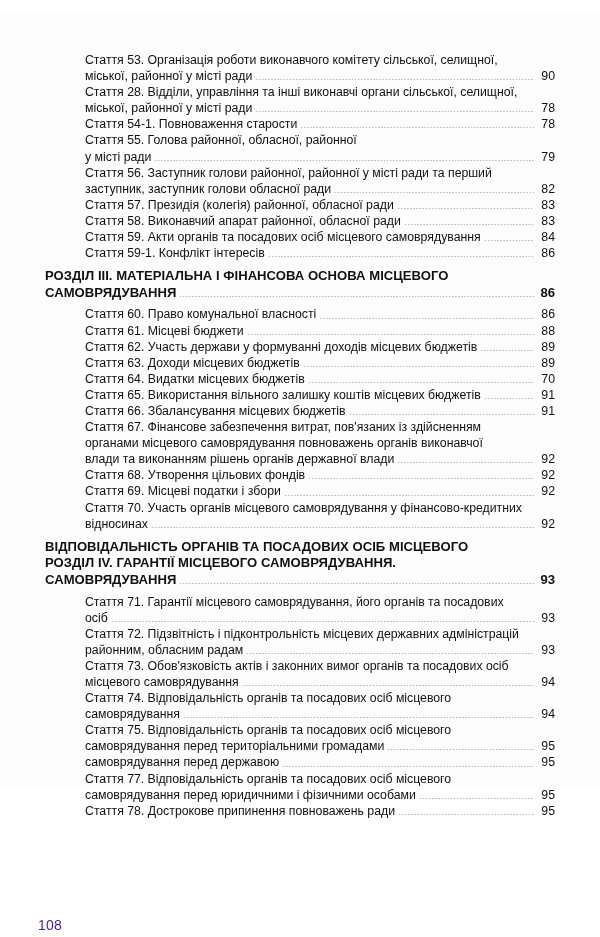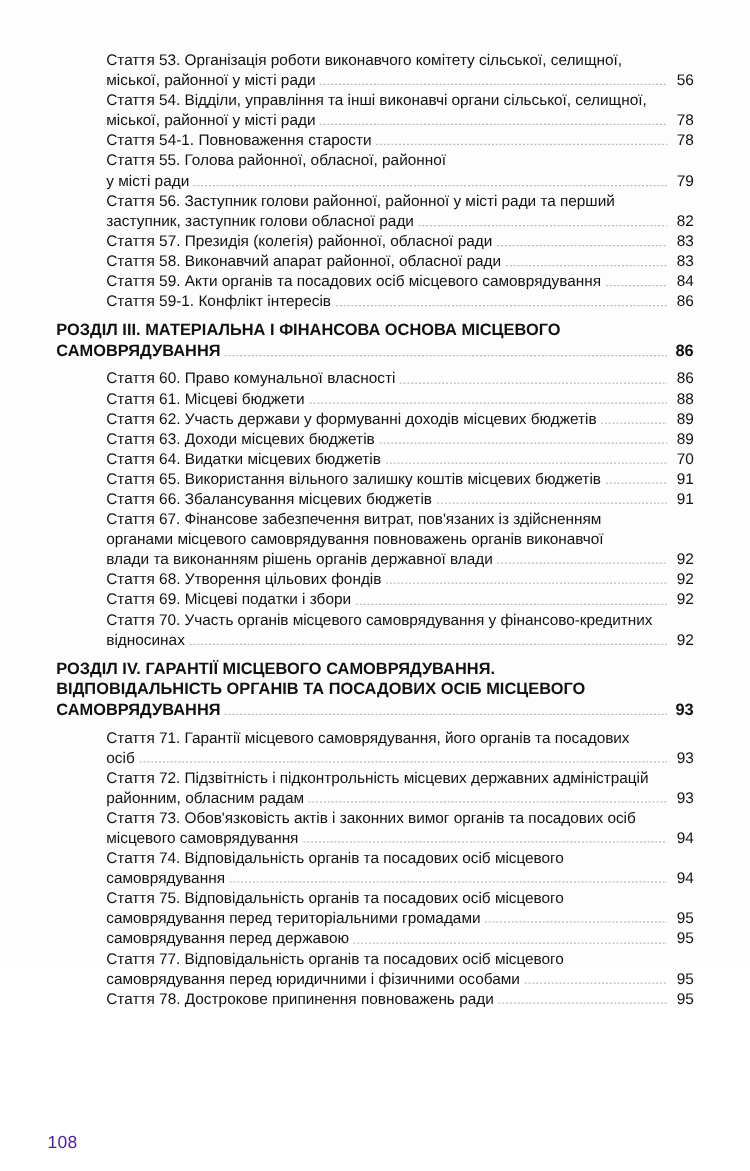--- a/index.html
+++ b/index.html
@@ -14,21 +14,21 @@
     font-family: "Liberation Sans", sans-serif;
     color: #101010;
     overflow: hidden;
     position: relative;
     -webkit-font-smoothing: antialiased;
   }
 
   .page {
     position: absolute;
     left: 0;
-    top: 0;
+    top: 12px;
     width: 600px;
     height: 775px;
     background: #fdfdfd;
   }
 
   .toc {
     position: absolute;
     left: 45px;
     top: 40px;
     width: 510px;
@@ -130,25 +130,25 @@
 <body>
 
 <div class="page">
 
   <div class="toc" id="toc">
       <div class="entry article">
         <span class="tline">Стаття 53. Організація роботи виконавчого комітету сільської, селищної,</span>
         <div class="leaderline">
           <span class="txt">міської, районної у місті ради</span>
           <span class="dots"></span>
-          <span class="pg">56</span>
-        </div>
-      </div>
-      <div class="entry article">
-        <span class="tline">Стаття 54. Відділи, управління та інші виконавчі органи сільської, селищної,</span>
+          <span class="pg">90</span>
+        </div>
+      </div>
+      <div class="entry article">
+        <span class="tline">Стаття 28. Відділи, управління та інші виконавчі органи сільської, селищної,</span>
         <div class="leaderline">
           <span class="txt">міської, районної у місті ради</span>
           <span class="dots"></span>
           <span class="pg">78</span>
         </div>
       </div>
       <div class="entry article">
         <div class="leaderline">
           <span class="txt">Стаття 54-1. Повноваження старости</span>
           <span class="dots"></span>
@@ -281,22 +281,22 @@
       </div>
       <div class="entry article">
         <span class="tline">Стаття 70. Участь органів місцевого самоврядування у фінансово-кредитних</span>
         <div class="leaderline">
           <span class="txt">відносинах</span>
           <span class="dots"></span>
           <span class="pg">92</span>
         </div>
       </div>
       <div class="entry section">
+        <span class="tline">ВІДПОВІДАЛЬНІСТЬ ОРГАНІВ ТА ПОСАДОВИХ ОСІБ МІСЦЕВОГО</span>
         <span class="tline">РОЗДІЛ IV. ГАРАНТІЇ МІСЦЕВОГО САМОВРЯДУВАННЯ.</span>
-        <span class="tline">ВІДПОВІДАЛЬНІСТЬ ОРГАНІВ ТА ПОСАДОВИХ ОСІБ МІСЦЕВОГО</span>
         <div class="leaderline">
           <span class="txt">САМОВРЯДУВАННЯ</span>
           <span class="dots"></span>
           <span class="pg">93</span>
         </div>
       </div>
       <div class="entry article">
         <span class="tline">Стаття 71. Гарантії місцевого самоврядування, його органів та посадових</span>
         <div class="leaderline">
           <span class="txt">осіб</span>

